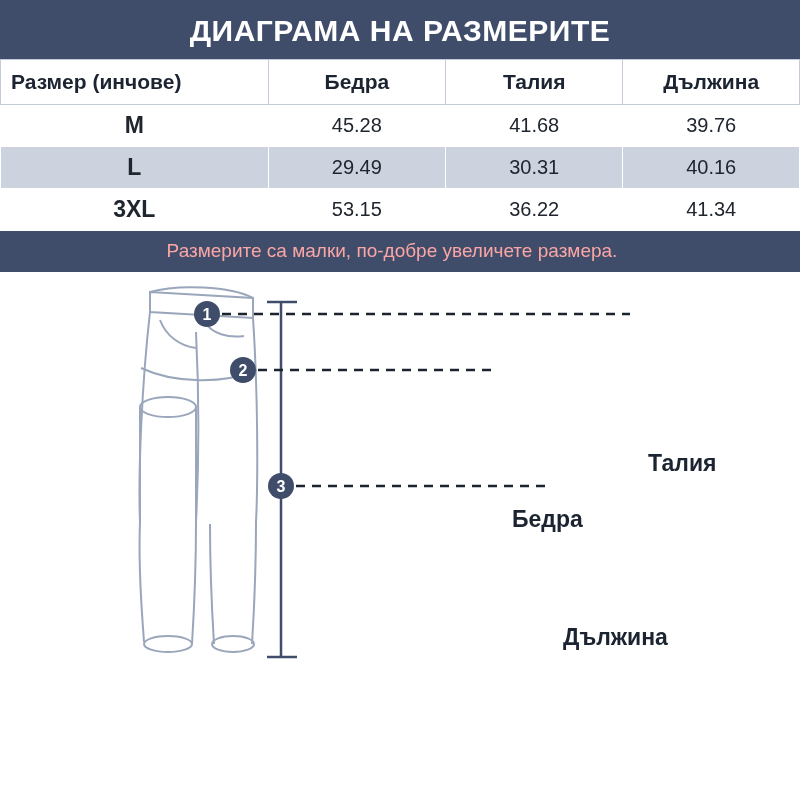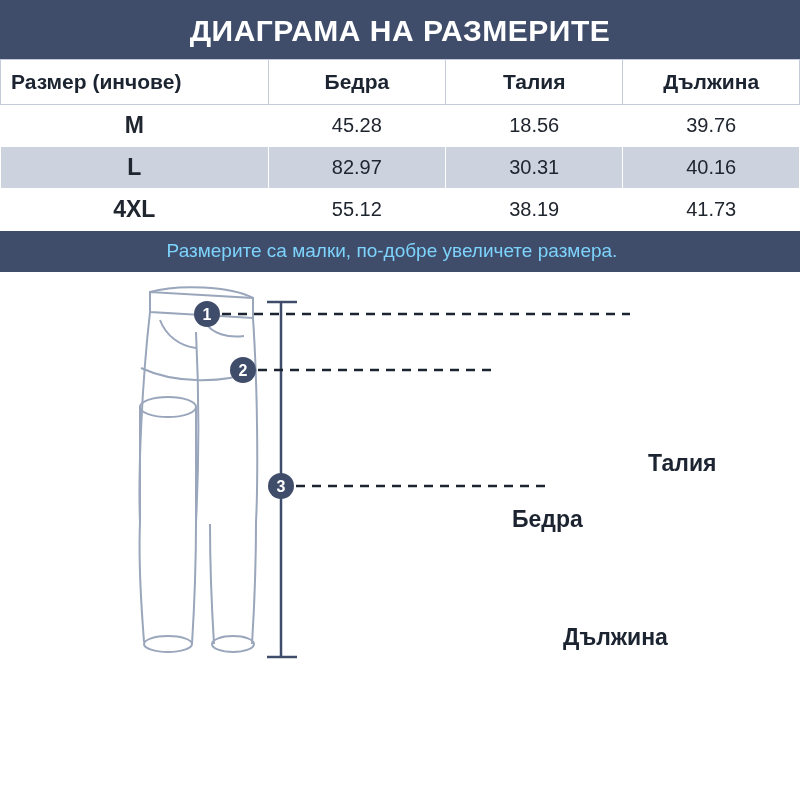--- a/index.html
+++ b/index.html
@@ -72,21 +72,21 @@
   }
 
   col.c1 { width: 33.5%; }
   col.c2 { width: 22.2%; }
   col.c3 { width: 22.2%; }
   col.c4 { width: 22.1%; }
 
   
   .note-bar {
     background: #3f4d6b;
-    color: #7dd3fc;
+    color: #fca5a5;
     text-align: center;
     font-size: 19px;
     padding: 9px 16px 10px 0;
   }
 
   
   .diagram {
     position: relative;
     width: 800px;
     height: 392px;
@@ -130,34 +130,34 @@
         <th class="first-col">Размер (инчове)</th>
         <th>Бедра</th>
         <th>Талия</th>
         <th>Дължина</th>
       </tr>
     </thead>
     <tbody>
       <tr>
         <td class="size-cell">M</td>
         <td>45.28</td>
-        <td>18.56</td>
+        <td>41.68</td>
         <td>39.76</td>
       </tr>
       <tr>
         <td class="size-cell">L</td>
-        <td>82.97</td>
+        <td>29.49</td>
         <td>30.31</td>
         <td>40.16</td>
       </tr>
       <tr>
-        <td class="size-cell">4XL</td>
-        <td>55.12</td>
-        <td>38.19</td>
-        <td>41.73</td>
+        <td class="size-cell">3XL</td>
+        <td>53.15</td>
+        <td>36.22</td>
+        <td>41.34</td>
       </tr>
     </tbody>
   </table>
 
   <div class="note-bar">Размерите са малки, по-добре увеличете размера.</div>
 
   <div class="diagram">
     <svg width="800" height="392" viewBox="0 0 800 392">
       <g fill="none" stroke="#9aa6bb" stroke-width="2">
 

